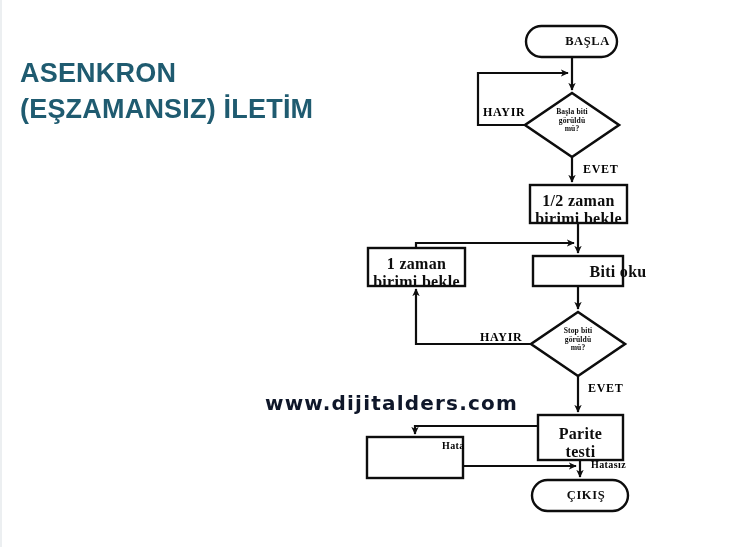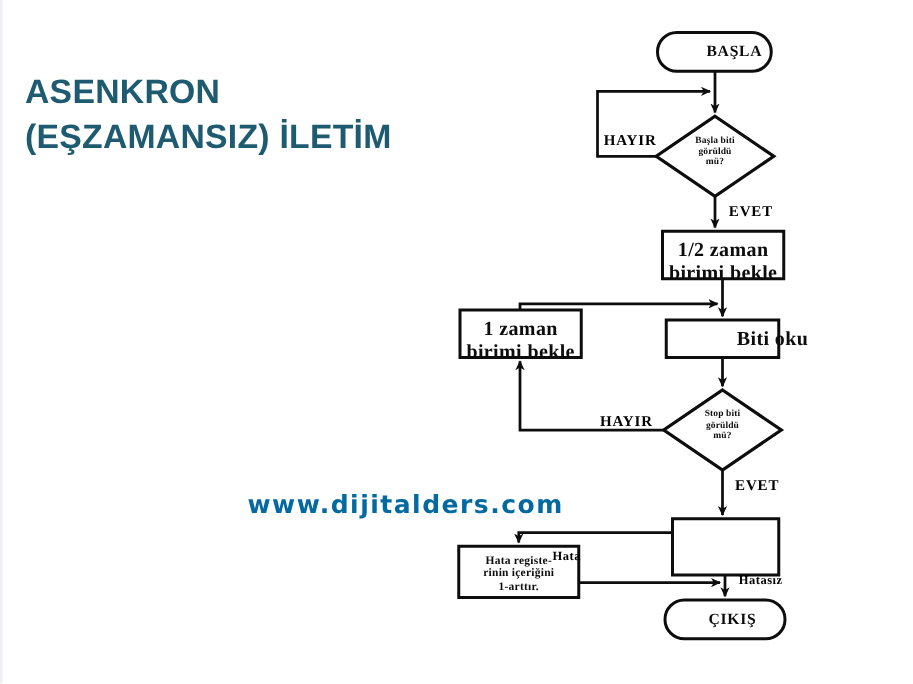--- a/index.html
+++ b/index.html
@@ -29,26 +29,27 @@
     line-height: 1.32;
     letter-spacing: 0.2px;
     white-space: pre-line;
   }
   
   #watermark {
     position: absolute;
     left: 196px;
     top: 391px;
     width: 320px;
-    color: #0369a1;
+    color: #0f172a;
     font-size: 20px;
     font-weight: 700;
     letter-spacing: 1.2px;
     font-family: "DejaVu Sans", sans-serif;
     user-select: none;
+    text-align: right;
   }
   
   #chart {
     position: absolute;
     left: 0;
     top: 0;
     width: 730px;
     height: 547px;
   }
   .node-label {
@@ -151,24 +152,23 @@
 
   <div class="node-label lbl-proc" style="left:531px; top:263px; width:90px;padding-left:40px;">Biti oku</div>
 
   <div class="node-label lbl-proc" style="left:366px; top:255px; width:97px;">1 zaman
 birimi bekle</div>
 
   <div class="node-label lbl-dec" style="left:536px; top:327px; width:80px;">Stop biti
 görüldü
 mü?</div>
 
+  <div class="node-label lbl-proc" style="left:536px; top:425px; width:85px;">Parite
+testi</div>
 
-  <div class="node-label lbl-proc-s" style="left:365px; top:443px; width:96px;">Hata registe-
-rinin içeriğini
-1-arttır.</div>
 
   <div class="node-label lbl-term" style="left:530px; top:488px; width:76px;">ÇIKIŞ</div>
 
   <div class="flow-label lbl-edge" style="left:481px; top:105px;">HAYIR</div>
 
   <div class="flow-label lbl-edge" style="left:581px; top:162px;">EVET</div>
 
   <div class="flow-label lbl-edge" style="left:478px; top:330px;">HAYIR</div>
 
   <div class="flow-label lbl-edge" style="left:586px; top:381px;">EVET</div>

